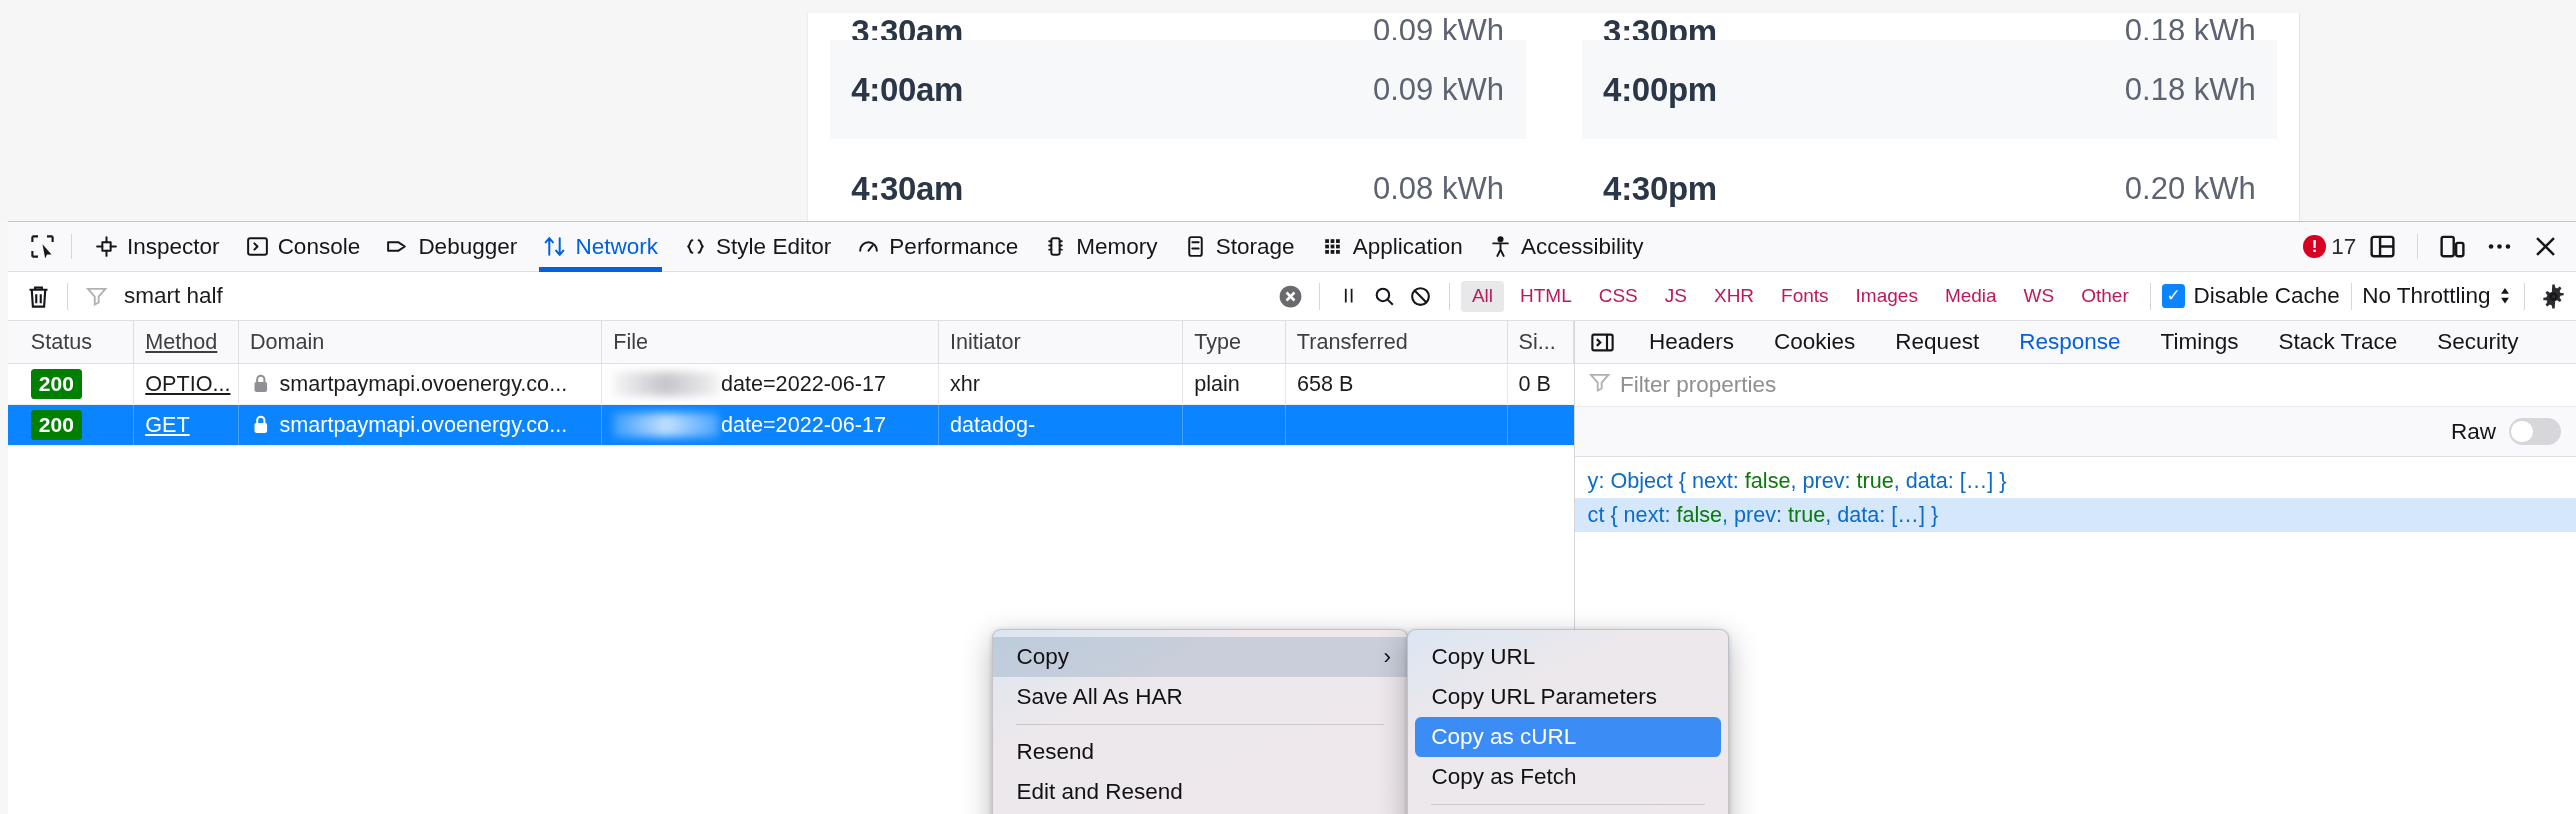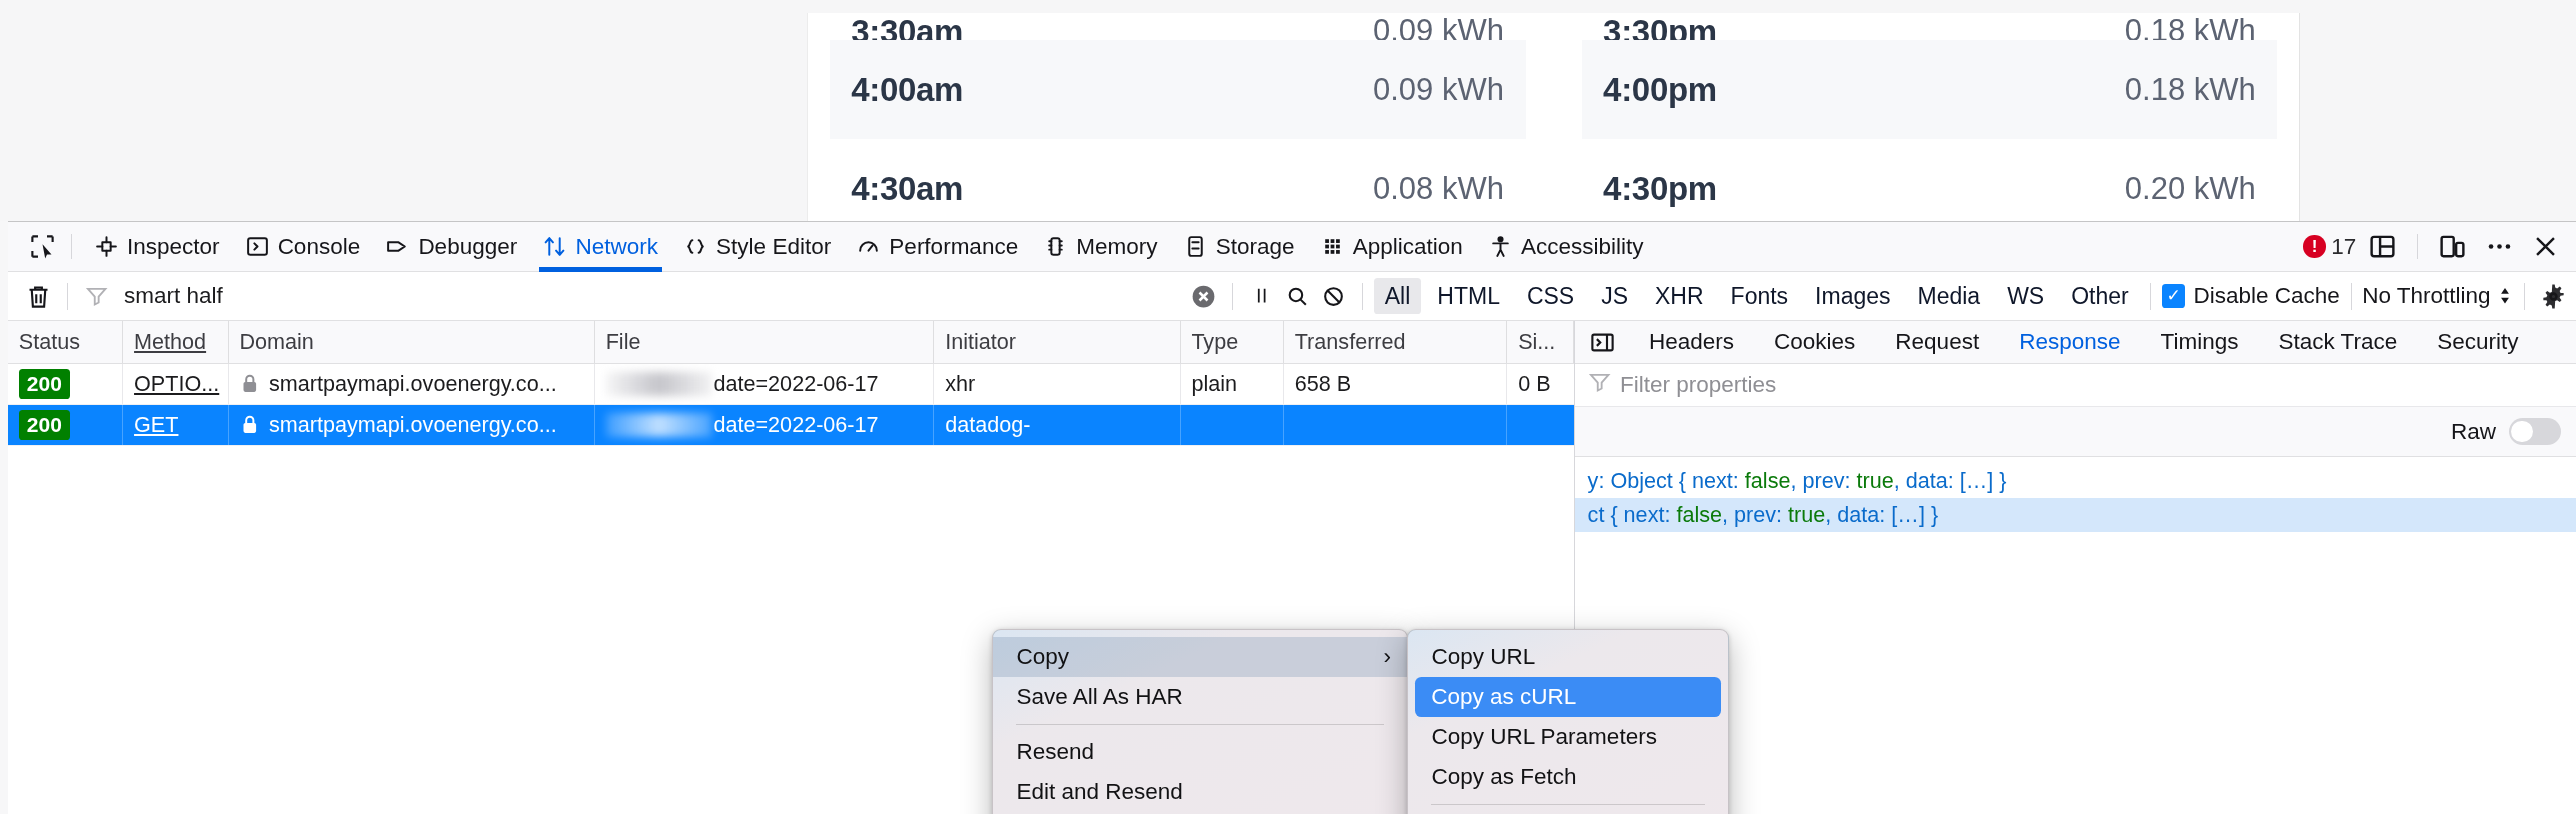--- a/index.html
+++ b/index.html
@@ -92,21 +92,21 @@
     height: 49px;
     background: #ffffff;
     border-bottom: 0.9px solid #e0e0e2;
     padding: 0 12.6px;
   }
   #net-filter-wrap { display: flex; align-items: center; gap: 9px; flex: 1; min-width: 0; }
   #filter-text { font-size: 22.5px; color: #1c1c1e; }
   .net-ico { width: 36px; height: 36px; display: flex; align-items: center; justify-content: center; }
   .vsep { width: 0.9px; height: 27px; background: #d7d7db; margin: 0 10.8px; }
   .type-btn {
-    font-size: 23px; color: #0f172a; padding: 4.5px 10.8px; border-radius: 3.6px;
+    font-size: 19px; color: #be185d; padding: 4.5px 10.8px; border-radius: 3.6px;
     white-space: nowrap;
   }
   .type-btn.sel { background: #e8e8eb; }
   .chk-wrap { display: flex; align-items: center; gap: 8px; font-size: 22.5px; color: #16161a; white-space: nowrap; }
   .chkbox {
     width: 23.4px; height: 23.4px; border-radius: 3.6px; background: #0a84ff;
     display: flex; align-items: center; justify-content: center;
     color: #fff; font-size: 17px; line-height: 1;
   }
   .throttle { display: flex; align-items: center; gap: 6.3px; font-size: 22.5px; color: #16161a; white-space: nowrap; }
@@ -115,21 +115,21 @@
   #net-body { display: flex; height: calc(594px - 50px - 49px); }
   #req-list { width: 1567px; border-right: 0.9px solid #d7d7db; position: relative; background:#fff; }
   #details { flex: 1; position: relative; background: #fff; min-width: 0; }
 
   
   .row { display: flex; align-items: center; height: 41px; font-size: 21.6px; }
   #req-head .row { background: #f9f9fb; color: #3d3d42; height: 43px; border-bottom: 0.9px solid #e0e0e2; }
   .cell { padding: 0 10.8px; overflow: hidden; white-space: nowrap; text-overflow: ellipsis;
           border-right: 0.9px solid #e8e8eb; height: 100%; display: flex; align-items: center; }
   #req-head .cell { border-right: 0.9px solid #dedee0; }
-  .c-status { width: 116px; }
+  .c-status { width: 116px; margin-left: 12px; }
   .c-method { width: 106px; text-decoration: underline; }
   .c-domain { width: 369px; }
   .c-file   { width: 342px; }
   .c-init   { width: 248px; }
   .c-type   { width: 104px; }
   .c-trans  { width: 225px; }
   .c-size   { width: 67px; border-right: none; }
   .req-row { border-bottom: 0.9px solid #f0f0f2; color: #1c1c1e; }
   .req-row.selected { background: #0a84ff; color: #ffffff; }
   .req-row.selected .cell { border-right-color: rgba(255,255,255,0.25); }
@@ -573,26 +573,26 @@
       </div>
       <div class="ctx-item">
         <span>Edit and Resend</span>
       </div>
       <div class="ctx-item"></div>
     </div>
   <div class="ctx" id="ctx-sub">
       <div class="ctx-item">
         <span>Copy URL</span>
       </div>
+      <div class="ctx-item">
+        <span>Copy URL Parameters</span>
+      </div>
       <div class="ctx-item hl-blue">
         <span>Copy as cURL</span>
       </div>
       <div class="ctx-item">
-        <span>Copy URL Parameters</span>
-      </div>
-      <div class="ctx-item">
         <span>Copy as Fetch</span>
       </div>
       <div class="ctx-sep"></div>
       <div class="ctx-item"></div>
     </div>
 </div>
 
 
 </body></html>

